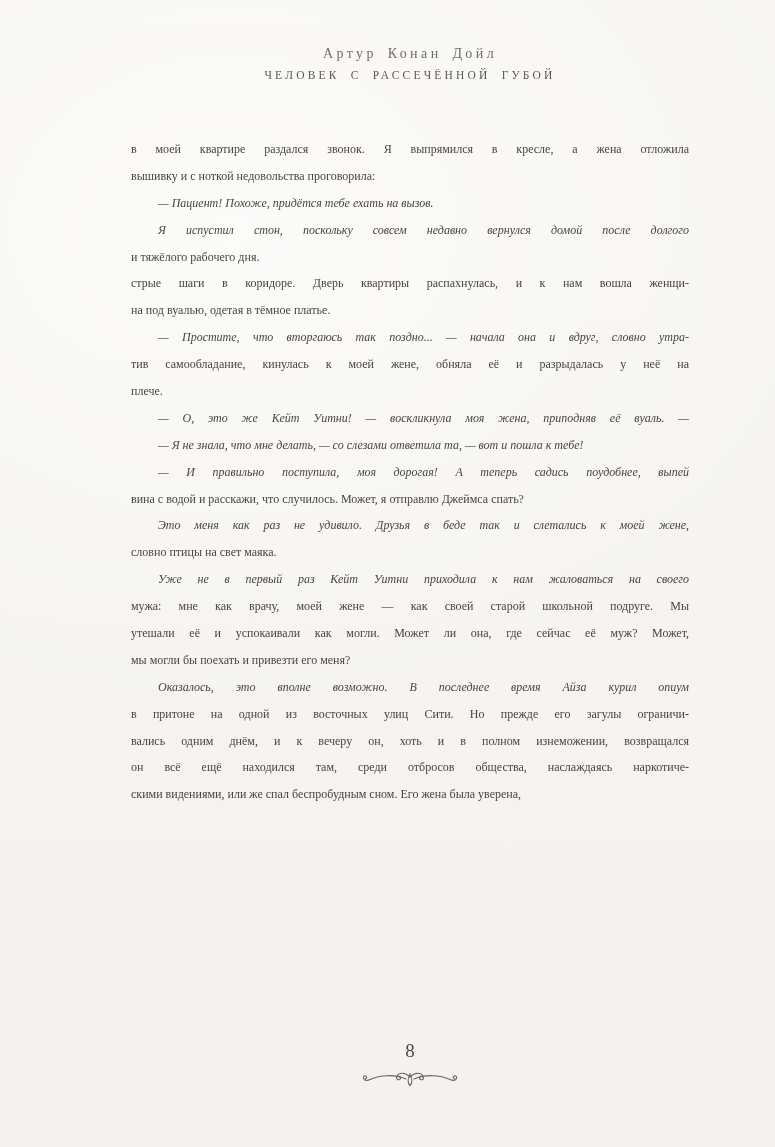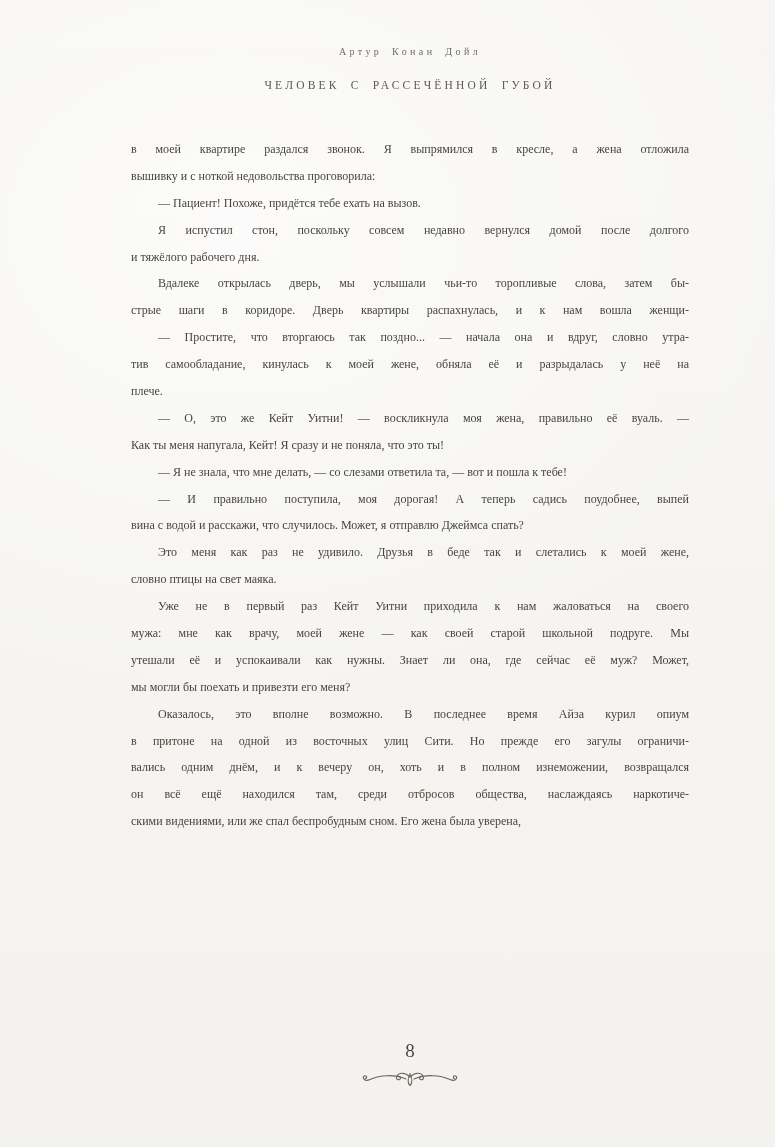--- a/index.html
+++ b/index.html
@@ -11,36 +11,36 @@
   .page{
     position:absolute;inset:0;
     background:
       radial-gradient(ellipse 900px 700px at 30% 20%, rgba(255,255,255,.6), rgba(255,255,255,0) 70%),
       linear-gradient(180deg,#f7f6f4 0%,#f5f4f1 60%,#f3f2ef 100%);
   }
   .content{position:absolute;left:131px;width:558px;}
   
   .running-head{top:46px;text-align:center;color:#6e6862;}
   .author{
-    font-size:10px;letter-spacing:3.4px;word-spacing:4px;
+    font-size:14px;letter-spacing:3.4px;word-spacing:4px;
     color:#726c65;
   }
   .title{
-    margin-top:22px;font-size:11.5px;letter-spacing:3.2px;word-spacing:5px;
+    margin-top:7px;font-size:11.5px;letter-spacing:3.2px;word-spacing:5px;
     color:#5e5852;
   }
   
   .bodytext{top:136px;}
   .line{
     font-size:12px;line-height:26.9px;height:26.9px;
     color:#4a443e;white-space:normal;overflow:hidden;
     text-align:left;
   }
   .line.just{text-align:justify;text-align-last:justify;}
-  .line.indent{text-indent:27px;}
+  .line.indent{text-indent:27px;font-style:italic;}
   
   .footer{top:1040px;text-align:center;}
   .pagenum{font-size:19px;color:#4e4842;}
   .flourish{margin-top:3px;}
   .flourish svg{display:block;margin:0 auto;}
 </style>
 </head>
 <body>
 
 <div class="page">
@@ -56,47 +56,46 @@
         <div class="line">вышивку и с ноткой недовольства проговорила:</div>
       </div>
       <div class="para">
         <div class="line indent">— Пациент! Похоже, придётся тебе ехать на вызов.</div>
       </div>
       <div class="para">
         <div class="line just indent">Я испустил стон, поскольку совсем недавно вернулся домой после долгого</div>
         <div class="line">и тяжёлого рабочего дня.</div>
       </div>
       <div class="para">
-        <div class="line just indent">Вдалеке открылась дверь, мы услышали чьи-то торопливые слова, затем бы-</div>
         <div class="line just">стрые шаги в коридоре. Дверь квартиры распахнулась, и к нам вошла женщи-</div>
+        <div class="line">на под вуалью, одетая в тёмное платье.</div>
       </div>
       <div class="para">
         <div class="line just indent">— Простите, что вторгаюсь так поздно... — начала она и вдруг, словно утра-</div>
         <div class="line just">тив самообладание, кинулась к моей жене, обняла её и разрыдалась у неё на</div>
         <div class="line">плече.</div>
       </div>
       <div class="para">
-        <div class="line just indent">— О, это же Кейт Уитни! — воскликнула моя жена, правильно её вуаль. —</div>
-        <div class="line">Как ты меня напугала, Кейт! Я сразу и не поняла, что это ты!</div>
+        <div class="line just indent">— О, это же Кейт Уитни! — воскликнула моя жена, приподняв её вуаль. —</div>
       </div>
       <div class="para">
         <div class="line indent">— Я не знала, что мне делать, — со слезами ответила та, — вот и пошла к тебе!</div>
       </div>
       <div class="para">
         <div class="line just indent">— И правильно поступила, моя дорогая! А теперь садись поудобнее, выпей</div>
         <div class="line">вина с водой и расскажи, что случилось. Может, я отправлю Джеймса спать?</div>
       </div>
       <div class="para">
         <div class="line just indent">Это меня как раз не удивило. Друзья в беде так и слетались к моей жене,</div>
         <div class="line">словно птицы на свет маяка.</div>
       </div>
       <div class="para">
         <div class="line just indent">Уже не в первый раз Кейт Уитни приходила к нам жаловаться на своего</div>
         <div class="line just">мужа: мне как врачу, моей жене — как своей старой школьной подруге. Мы</div>
-        <div class="line just">утешали её и успокаивали как нужны. Знает ли она, где сейчас её муж? Может,</div>
+        <div class="line just">утешали её и успокаивали как могли. Может ли она, где сейчас её муж? Может,</div>
         <div class="line">мы могли бы поехать и привезти его меня?</div>
       </div>
       <div class="para">
         <div class="line just indent">Оказалось, это вполне возможно. В последнее время Айза курил опиум</div>
         <div class="line just">в притоне на одной из восточных улиц Сити. Но прежде его загулы ограничи-</div>
         <div class="line just">вались одним днём, и к вечеру он, хоть и в полном изнеможении, возвращался</div>
         <div class="line just">он всё ещё находился там, среди отбросов общества, наслаждаясь наркотиче-</div>
         <div class="line">скими видениями, или же спал беспробудным сном. Его жена была уверена,</div>
       </div>
     </div>

